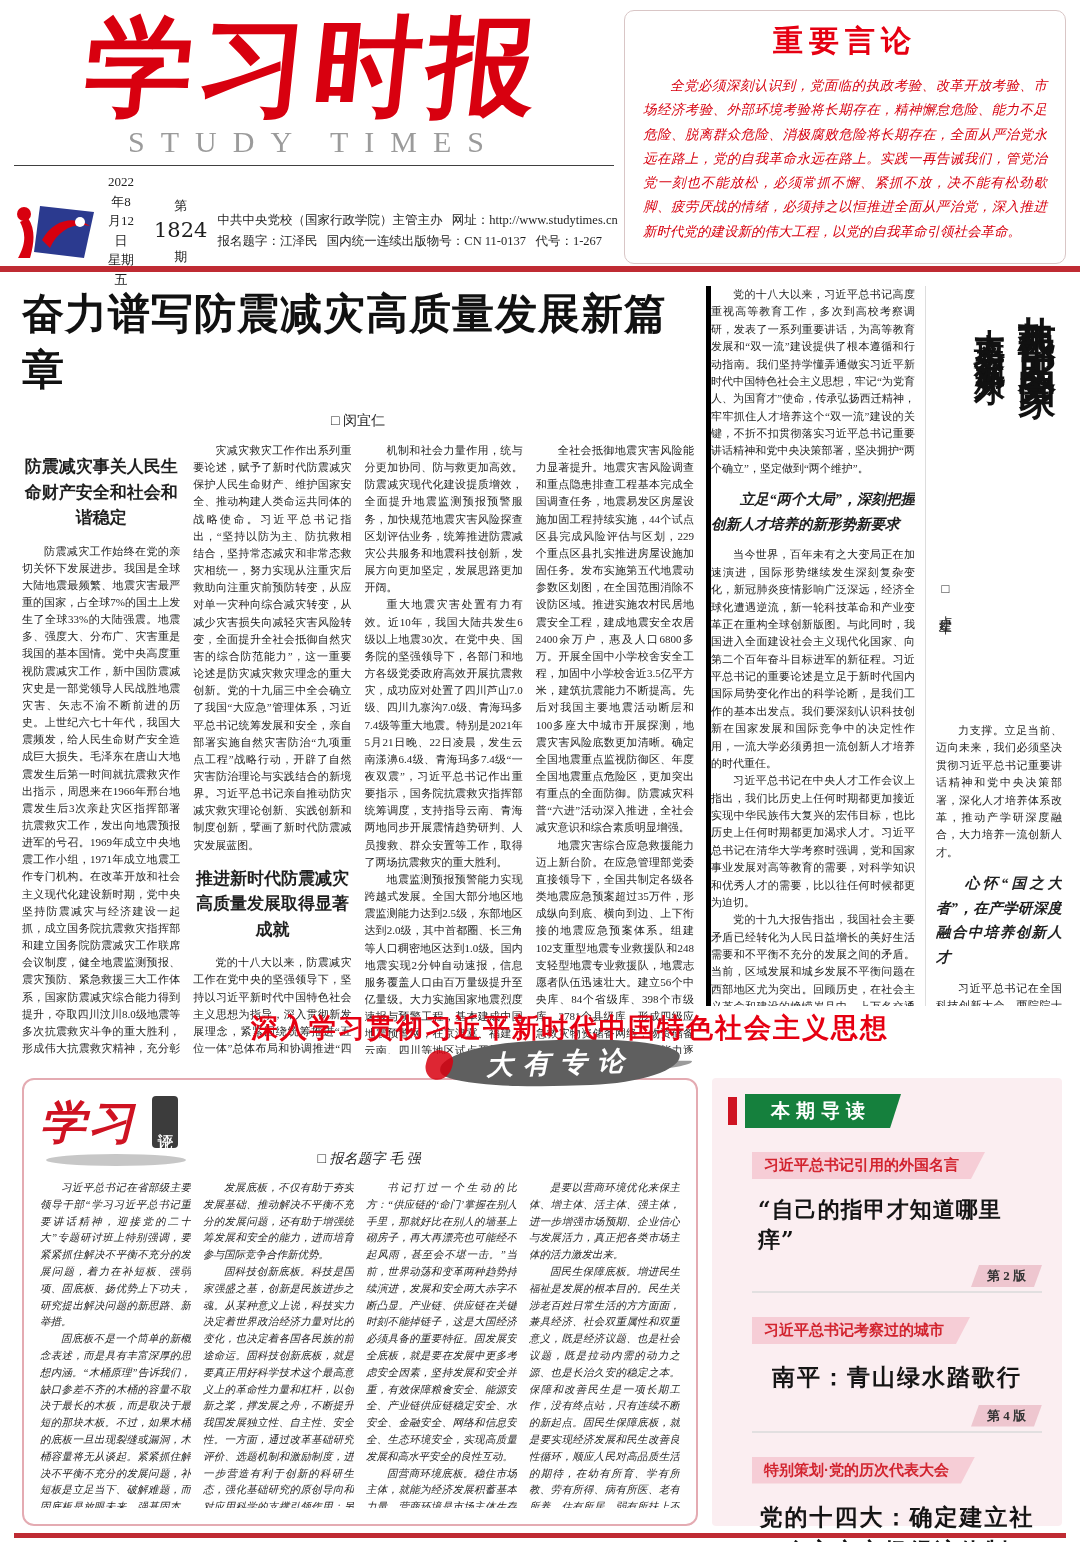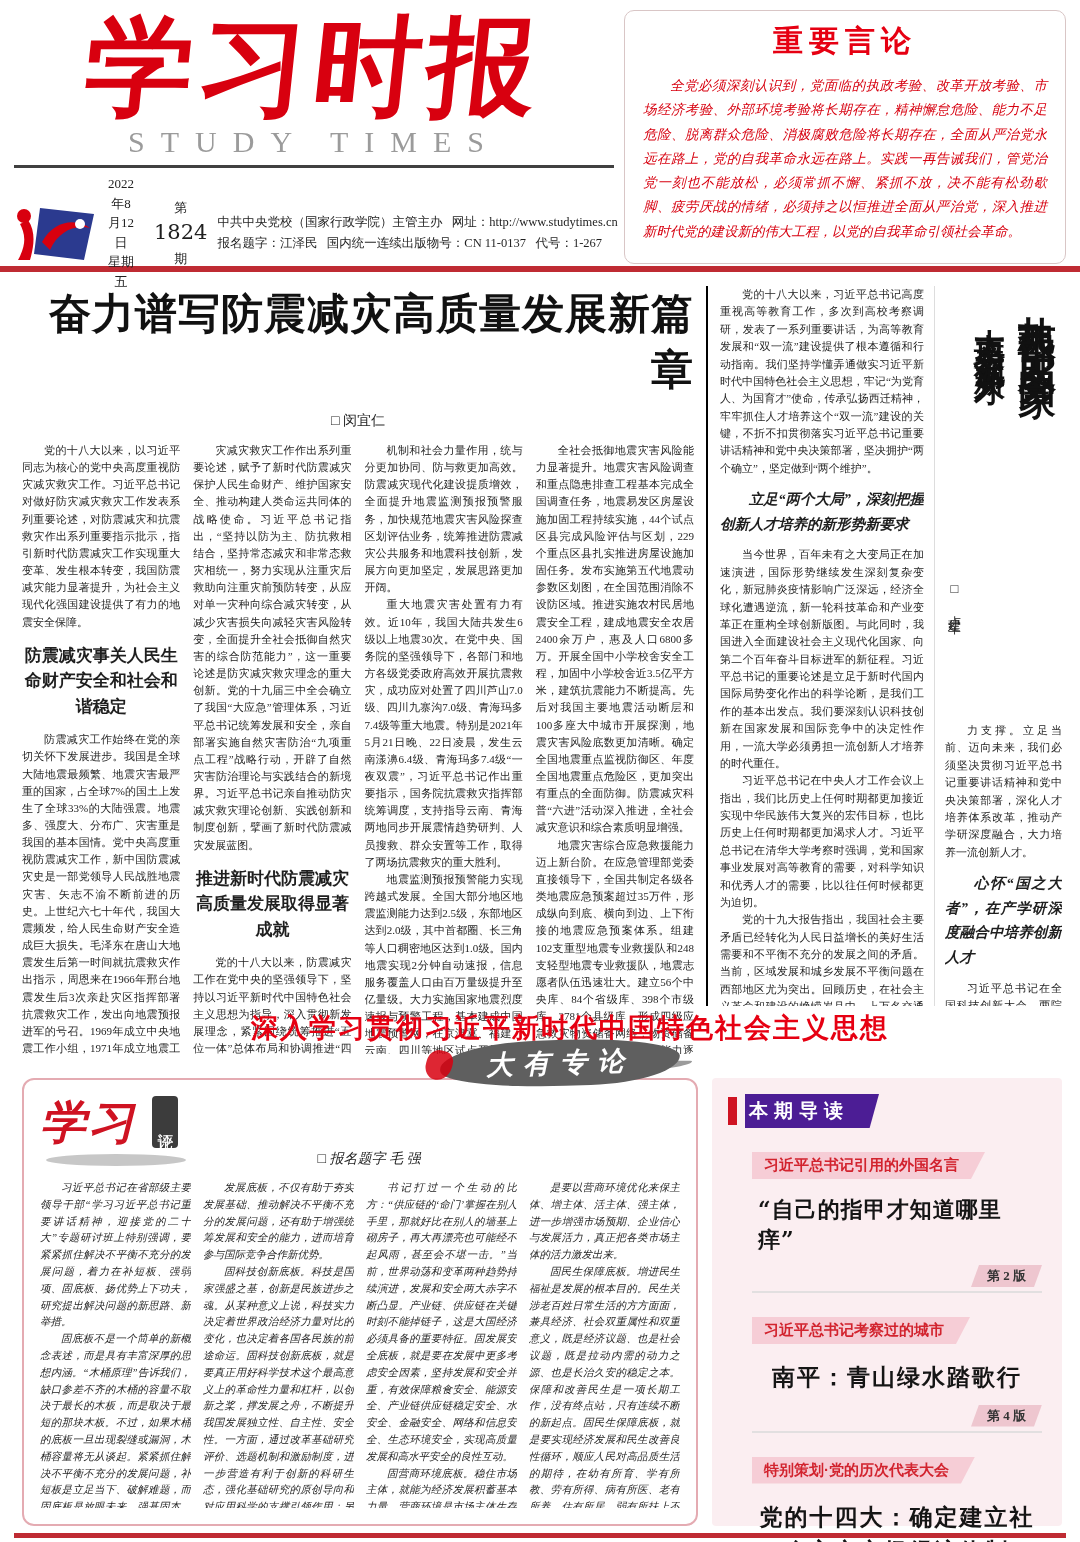--- a/index.html
+++ b/index.html
@@ -8,49 +8,49 @@
          font-family:"Liberation Serif", serif; color:#1f1f1f; }
 
   
   .header { display:flex; padding:10px 14px 0 14px; height:264px; }
   .masthead { width:600px; display:flex; flex-direction:column; }
   .mast-title { color:#d8000f; font-weight:bold; font-size:108px; line-height:1.05;
                 letter-spacing:6px; text-align:center; transform:skewX(-6deg);
                 font-family:"DejaVu Serif", serif; }
   .mast-sub { color:#9b9b9b; font-size:30px; letter-spacing:16px; text-align:center;
               margin-top:2px; font-family:"Liberation Serif", serif; }
-  .mast-meta { border-top:3px solid #404040; margin-top:6px; padding-top:6px;
+  .mast-meta { border-top:1px solid #404040; margin-top:6px; padding-top:6px;
                display:flex; align-items:center; }
   .logo { width:84px; height:62px; position:relative; flex:none; }
   .meta-block { padding:0 10px; font-size:13px; text-align:center; line-height:1.5; }
   .meta-div { width:1px; background:#999; align-self:stretch; margin:4px 0; }
   .issue-no { font-size:21px; font-family:"DejaVu Serif", serif; }
   .pub-block { text-align:left; font-size:12.5px; line-height:1.7; white-space:nowrap; }
   .quote-box { flex:1; margin-left:10px; border:1px solid #d9c6c6; border-radius:10px;
                padding:10px 18px 6px 18px; }
   .quote-title { color:#e60012; font-size:30px; font-weight:bold; text-align:center;
                  letter-spacing:6px; font-family:Liberation Sans, sans-serif; }
   .quote-body { color:#d7000f; font-size:13.5px; line-height:1.8; text-align:justify;
                 text-indent:2em; margin-top:12px; font-style:italic; }
 
   .red-rule { height:6px; background:#bf2b33; margin-top:2px; }
 
   
   .main { display:flex; padding:14px 18px 0 22px; height:734px; }
   .main-left { width:672px; flex:none; }
   .headline { font-family:"Liberation Sans", sans-serif; font-weight:900; font-size:42px;
-              letter-spacing:1px; text-align:right; color:#111; }
+              letter-spacing:1px; text-align:left; color:#111; }
   .byline { text-align:center; font-size:14px; margin:14px 0 12px 0; }
   .cols { display:flex; gap:13px; height:612px; overflow:hidden; }
   .col { flex:1; font-size:11px; line-height:1.56; text-align:justify; overflow:hidden; }
   .col p { text-indent:2em; }
   .sub-hei { font-family:"Liberation Sans", sans-serif; font-weight:bold; font-size:17px;
              line-height:1.5; text-align:center; margin:12px 0; text-indent:0 !important; }
 
-  .main-right { flex:1; border-left:2px solid #000000; margin-left:12px; padding-left:12px;
+  .main-right { flex:1; border-left:5px solid #000000; margin-left:12px; 
                 display:flex; }
   .ra-colA { width:204px; flex:none; font-size:11px; line-height:1.58; text-align:justify;
              overflow:hidden; }
   .ra-colA p { text-indent:2em; }
   .kai-sub { font-style:italic; font-weight:bold; font-size:14.5px; line-height:1.7;
              margin:10px 0; text-indent:2em !important; }
   .ra-colB { flex:1; border-left:1px solid #ddd; margin-left:10px; padding-left:10px;
              display:flex; flex-direction:column; overflow:hidden; }
   .vhead { position:relative; height:430px; display:flex; justify-content:flex-end; }
   .vhead-lines { writing-mode:vertical-rl; font-family:"DejaVu Serif", serif;
@@ -97,22 +97,22 @@
   .cb-spacer { width:150px; flex:none; }
   .cb-cols { display:flex; gap:12px; height:328px; overflow:hidden; margin-top:12px; }
   .cb-col { flex:1; font-size:10.5px; line-height:1.6; text-align:justify; font-style:italic;
             overflow:hidden; }
   .cb-col p { text-indent:2em; }
 
   .digest { flex:1; background:#fbeef1; border-radius:4px; padding:16px 20px 14px 16px;
             position:relative; }
   .dg-head { display:flex; align-items:center; gap:8px; }
   .dg-notch { width:9px; height:28px; background:#cf1322; flex:none; }
-  .dg-tab { background:#4c1d95; color:#fff; font-weight:bold; font-size:19px;
-            letter-spacing:6px; padding:4px 30px 4px 4px;
+  .dg-tab { background:#15803d; color:#fff; font-weight:bold; font-size:19px;
+            letter-spacing:6px; padding:4px 30px 4px 26px;
             clip-path:polygon(0 0,100% 0,93% 100%,0 100%);
             font-family:"Liberation Sans", sans-serif; }
   .dg-item { margin-top:24px;margin-left:24px; }
   .dg-ribbon { display:inline-block; background:#f6cdd6; color:#d2232e; font-weight:bold;
                font-size:15px; padding:4px 26px 4px 12px;
                clip-path:polygon(0 0,100% 0,calc(100% - 14px) 100%,0 100%);
                font-family:"Liberation Sans", sans-serif; }
   .dg-title { font-family:"DejaVu Serif", serif; font-weight:bold; color:#151515;
               margin:16px 6px 10px 6px; }
   .t-left  { font-size:22px; text-align:left; letter-spacing:1px; }
@@ -172,21 +172,20 @@
 </div>
 
 <div class="red-rule"></div>
 
 <div class="main">
   <div class="main-left">
     <div class="headline">奋力谱写防震减灾高质量发展新篇章</div>
     <div class="byline">□ 闵宜仁</div>
     <div class="cols">
       <div class="col">
-        <p>党的十八大以来，以习近平同志为核心的党中央高度重视防灾减灾救灾工作。习近平总书记对做好防灾减灾救灾工作发表系列重要论述，对防震减灾和抗震救灾作出系列重要指示批示，指引新时代防震减灾工作实现重大变革、发生根本转变，我国防震减灾能力显著提升，为社会主义现代化强国建设提供了有力的地震安全保障。</p>
         <div class="sub-hei">防震减灾事关人民生命财产安全和社会和谐稳定</div>
         <p>防震减灾工作始终在党的亲切关怀下发展进步。我国是全球大陆地震最频繁、地震灾害最严重的国家，占全球7%的国土上发生了全球33%的大陆强震。地震多、强度大、分布广、灾害重是我国的基本国情。党中央高度重视防震减灾工作，新中国防震减灾史是一部党领导人民战胜地震灾害、矢志不渝不断前进的历史。上世纪六七十年代，我国大震频发，给人民生命财产安全造成巨大损失。毛泽东在唐山大地震发生后第一时间就抗震救灾作出指示，周恩来在1966年邢台地震发生后3次亲赴灾区指挥部署抗震救灾工作，发出向地震预报进军的号召。1969年成立中央地震工作小组，1971年成立地震工作专门机构。在改革开放和社会主义现代化建设新时期，党中央坚持防震减灾与经济建设一起抓，成立国务院抗震救灾指挥部和建立国务院防震减灾工作联席会议制度，健全地震监测预报、震灾预防、紧急救援三大工作体系，国家防震减灾综合能力得到提升，夺取四川汶川8.0级地震等多次抗震救灾斗争的重大胜利，形成伟大抗震救灾精神，充分彰显了中国共产党的坚强领导和中国特色社会主义制度的显著优势。</p>
 
       </div>
       <div class="col">
         <p>灾减灾救灾工作作出系列重要论述，赋予了新时代防震减灾保护人民生命财产、维护国家安全、推动构建人类命运共同体的战略使命。习近平总书记指出，“坚持以防为主、防抗救相结合，坚持常态减灾和非常态救灾相统一，努力实现从注重灾后救助向注重灾前预防转变，从应对单一灾种向综合减灾转变，从减少灾害损失向减轻灾害风险转变，全面提升全社会抵御自然灾害的综合防范能力”，这一重要论述是防灾减灾救灾理念的重大创新。党的十九届三中全会确立了我国“大应急”管理体系，习近平总书记统筹发展和安全，亲自部署实施自然灾害防治“九项重点工程”战略行动，开辟了自然灾害防治理论与实践结合的新境界。习近平总书记亲自推动防灾减灾救灾理论创新、实践创新和制度创新，擘画了新时代防震减灾发展蓝图。</p>
         <div class="sub-hei">推进新时代防震减灾高质量发展取得显著成就</div>
         <p>党的十八大以来，防震减灾工作在党中央的坚强领导下，坚持以习近平新时代中国特色社会主义思想为指导，深入贯彻新发展理念，紧紧围绕统筹推进“五位一体”总体布局和协调推进“四个全面”战略布局，坚持“人民至上、生命至上”，牢固树立风险意识，全社会防震减灾能力建设取得明显进展，实现了全国基本具备综合抗御6级左右地震能力的2020年奋斗目标。</p>
 
       </div>

